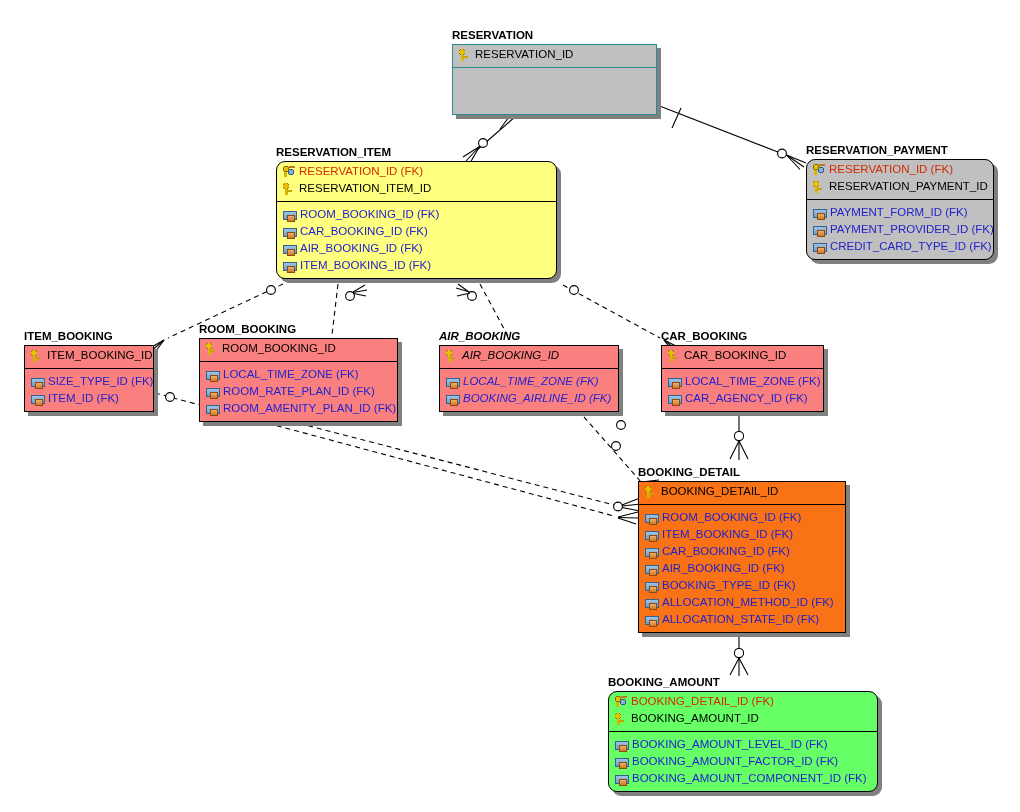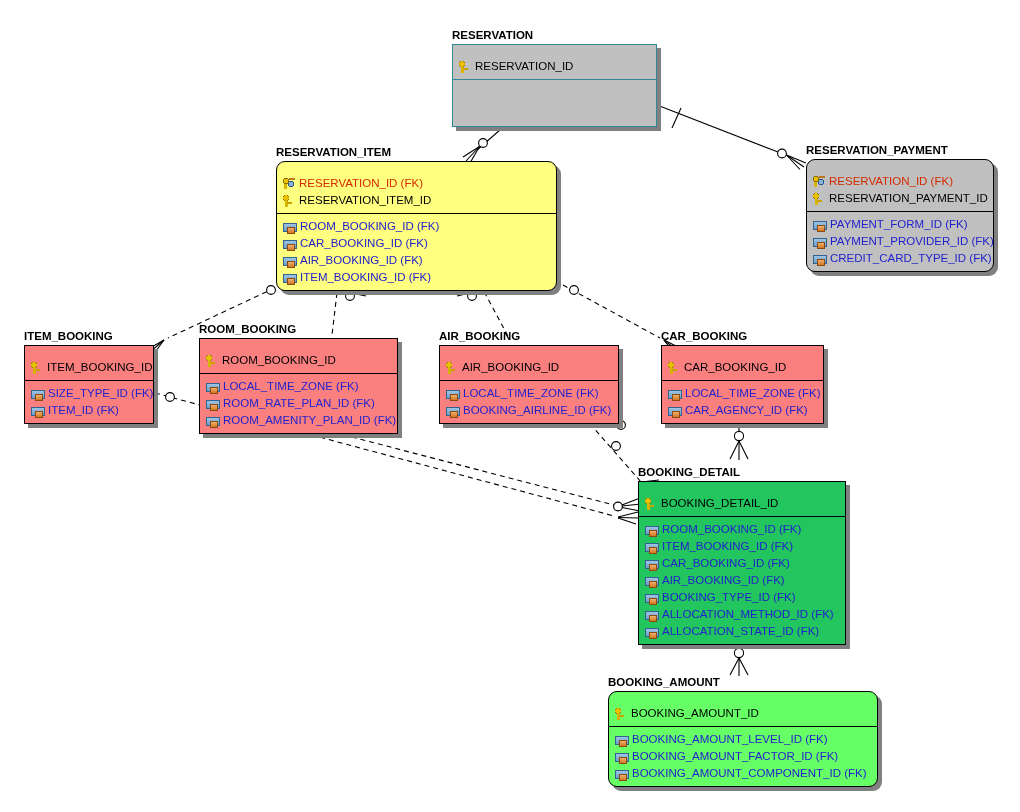--- a/index.html
+++ b/index.html
@@ -43,21 +43,21 @@
     box-shadow: 4px 4px 0 0 #808080;
   }
   .entity-box.teal {
     border-color: #2e8b96;
   }
   .entity-box.rounded {
     border-radius: 9px;
     box-shadow: 4px 4px 0 0 #808080;
   }
   .pk-section {
-    padding: 13px 5px 4px 5px;
+    padding: 1px 5px 4px 5px;
   }
   .divider {
     height: 1px;
     background: #000000;
     width: 100%;
   }
   .divider.teal { background: #2e8b96; }
   .attr-section {
     padding: 4px 5px 4px 5px;
   }
@@ -370,21 +370,21 @@
               <span class="ico fk"></span>
               <span class="lbl c-blue">ROOM_RATE_PLAN_ID (FK)</span>
             </div>
             <div class="attr">
               <span class="ico fk"></span>
               <span class="lbl c-blue">ROOM_AMENITY_PLAN_ID (FK)</span>
             </div>
           </div>
         </div>
       </div>
-      <div class="entity" style="left: 439px; top: 345px; width: 152px;">
+      <div class="entity" style="left: 439px; top: 345px; width: 152px; font-style: italic;">
         <div class="entity-title">AIR_BOOKING</div>
         <div class="entity-box" style="background: rgb(250, 128, 128); width: 180px;">
           <div class="pk-section">
             <div class="attr">
               <span class="ico key"></span>
               <span class="lbl c-black">AIR_BOOKING_ID</span>
             </div>
           </div>
           <div class="divider"></div>
           <div class="attr-section">
@@ -416,21 +416,21 @@
             </div>
             <div class="attr">
               <span class="ico fk"></span>
               <span class="lbl c-blue">CAR_AGENCY_ID (FK)</span>
             </div>
           </div>
         </div>
       </div>
       <div class="entity" style="left: 638px; top: 481px; width: 208px;">
         <div class="entity-title">BOOKING_DETAIL</div>
-        <div class="entity-box" style="background: #22c55e; width: 208px;">
+        <div class="entity-box" style="background: #f97316; width: 208px;">
           <div class="pk-section">
             <div class="attr">
               <span class="ico key"></span>
               <span class="lbl c-black">BOOKING_DETAIL_ID</span>
             </div>
           </div>
           <div class="divider"></div>
           <div class="attr-section">
             <div class="attr">
               <span class="ico fk"></span>
@@ -461,20 +461,24 @@
               <span class="lbl c-blue">ALLOCATION_STATE_ID (FK)</span>
             </div>
           </div>
         </div>
       </div>
       <div class="entity" style="left: 608px; top: 691px; width: 270px; border-radius: 22px;">
         <div class="entity-title">BOOKING_AMOUNT</div>
         <div class="entity-box rounded" style="background: rgb(102, 255, 102); width: 270px;">
           <div class="pk-section">
             <div class="attr">
+              <span class="ico key2"></span>
+              <span class="lbl c-red">BOOKING_DETAIL_ID (FK)</span>
+            </div>
+            <div class="attr">
               <span class="ico key"></span>
               <span class="lbl c-black">BOOKING_AMOUNT_ID</span>
             </div>
           </div>
           <div class="divider"></div>
           <div class="attr-section">
             <div class="attr">
               <span class="ico fk"></span>
               <span class="lbl c-blue">BOOKING_AMOUNT_LEVEL_ID (FK)</span>
             </div>

